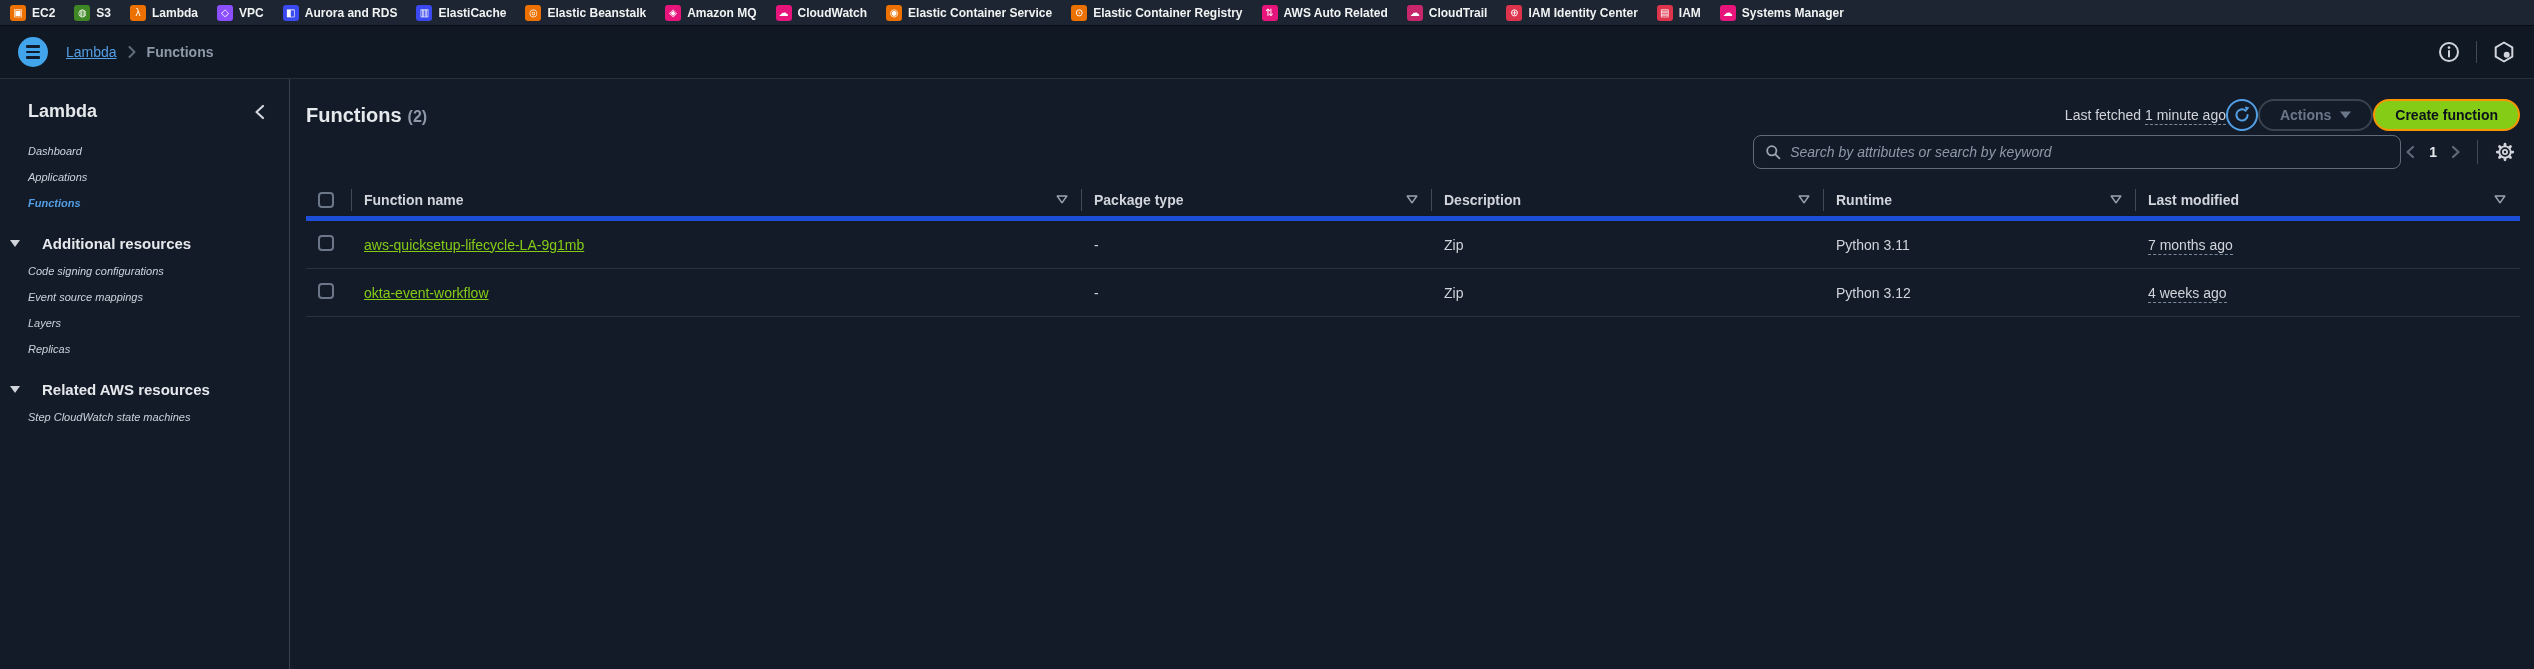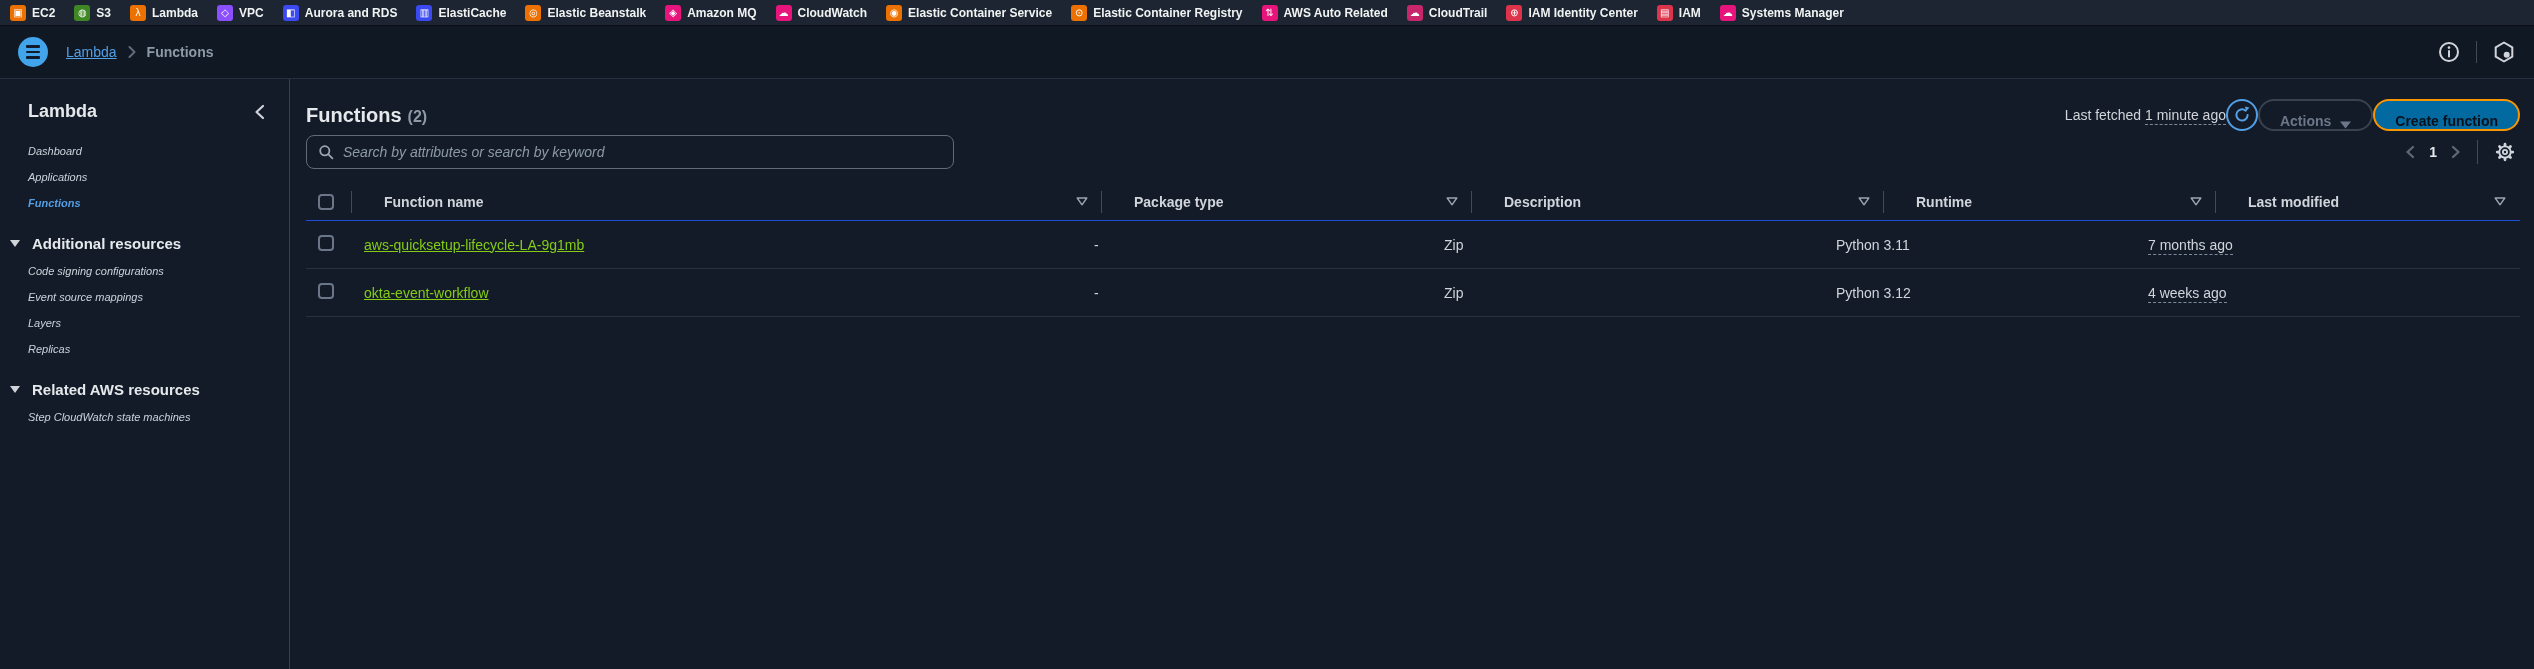--- a/index.html
+++ b/index.html
@@ -47,63 +47,63 @@
   .sidebar { width:290px; flex:0 0 290px; border-right:1px solid #39414f; padding-top:22px; }
   .sb-head {
     display:flex; align-items:center; justify-content:space-between;
     padding:0 24px 0 28px; margin-bottom:16px;
   }
   .sb-title { font-size:18px; font-weight:700; color:#e6e9ec; }
   .sb-collapse { background:none; border:none; cursor:pointer; display:flex; }
   .sb-item { padding:7px 0 7px 28px; font-size:11px; color:#cbd3dc; cursor:pointer;font-style:italic; }
   .sb-item.active { color:#539fe5; font-weight:700; }
   .sb-sec {
-    display:flex; align-items:center; gap:12px; padding-left:10px;
+    display:flex; align-items:center; gap:22px; padding-left:10px;
     margin:19px 0 6px 0; cursor:pointer;
   }
   .sb-sec-title { font-size:15px; font-weight:700; color:#e6e9ec; }
 
   
   .main { flex:1; padding:16px 14px 0 16px; }
   .page-head { display:flex; align-items:center; justify-content:space-between; margin:4px 0 4px; }
   .page-title { font-size:20px; font-weight:700; color:#e6e9ec; }
   .page-count { color:#8d99a8; font-weight:700; margin-left:6px; }
   .head-right { display:flex; align-items:center; }
   .fetched { font-size:14px; color:#d1d5db; }
   .fetched-val { border-bottom:1px dashed #7d8998; padding-bottom:1px; cursor:pointer; }
   .refresh-btn {
     width:32px; height:32px; border-radius:50%; border:2px solid #539fe5;
     background:transparent; display:flex; align-items:center; justify-content:center; cursor:pointer;
   }
   .btn {
     height:32px; border-radius:20px; font-size:14px; font-weight:700;
-    display:inline-flex; align-items:flex-end; gap:9px; padding:0 20px; cursor:pointer;
+    display:inline-flex; align-items:center; gap:9px; padding:0 20px; cursor:pointer;
     font-family:"Liberation Sans", sans-serif;
   }
   .btn-actions { background:transparent; border:2px solid #39424f; color:#6b7789; }
-  .btn-create { background:#0369a1; border:2px solid #f89500; color:#0b121c; }
-
-  .toolbar { display:flex; align-items:center; justify-content:space-between; margin-bottom:14px; }
+  .btn-create { background:#84cc16; border:2px solid #f89500; color:#0b121c; }
+
+  .toolbar { display:flex; align-items:center; justify-content:flex-end; margin-bottom:14px; }
   .search {
     width:648px; height:34px; border:1px solid #5f6b7a; border-radius:8px;
     display:flex; align-items:center; padding:0 11px; gap:9px; background:transparent;
   }
   .search input {
     flex:1; background:transparent; border:none; outline:none;
     color:#d1d5db; font-size:14px; font-family:"Liberation Sans", sans-serif;
   }
   .search input::placeholder { color:#8d99a8; font-style:italic; }
   .pager { display:flex; align-items:center; }
   .pg-btn { background:none; border:none; cursor:pointer; display:flex; align-items:center; padding:4px; }
   .pg-num { color:#e6e9ec; font-size:14px; font-weight:700; padding:0 10px; }
   .pg-div { width:1px; height:24px; background:#424a56; margin:0 12px; }
 
   
   .grid { display:grid; grid-template-columns:46px 730px 350px 392px 312px 1fr; align-items:center; }
-  .thead { height:38px; border-bottom:1px solid #1d4ed8;gap:20px; }
+  .thead { height:38px; border-bottom:5px solid #1d4ed8; }
   .th {
     position:relative; height:100%; display:flex; align-items:center;
     justify-content:space-between; padding:0 14px 0 12px;
     font-size:14px; font-weight:700; color:#d1d5db; cursor:pointer;
   }
   .th:not(:last-child)::after {
     content:''; position:absolute; right:0; top:50%; transform:translateY(-50%);
     width:1px; height:22px; background:#424a56;
   }
   .th-check { justify-content:flex-start; cursor:default; }

